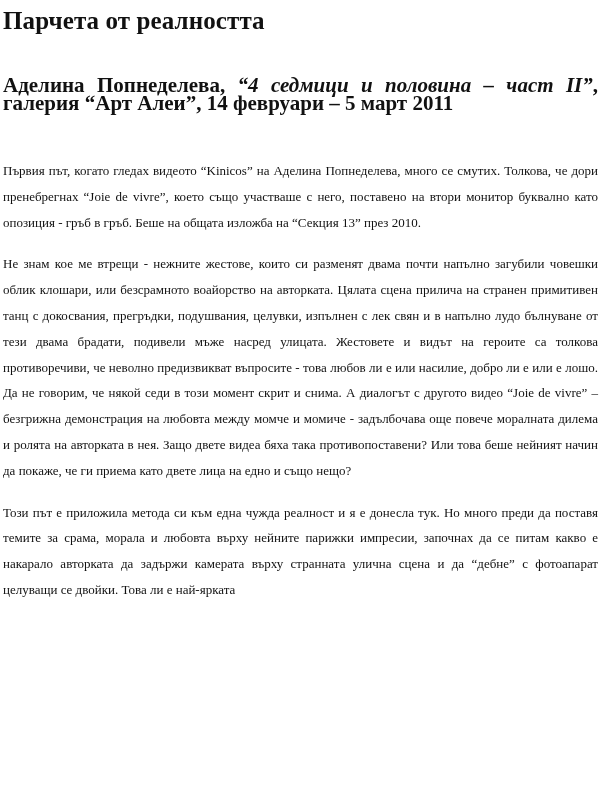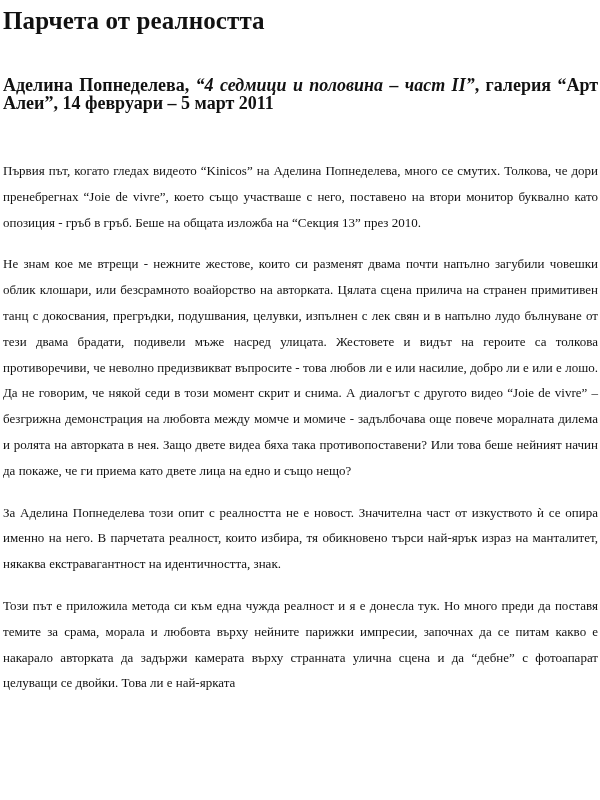--- a/index.html
+++ b/index.html
@@ -27,21 +27,21 @@
       line-height: 26px;
       margin: -4px 0 0 0;
       letter-spacing: 0.1px;
     }
     .subtitle {
       position: absolute;
       top: 64px;
       left: 0;
       width: 595px;
       font-weight: bold;
-      font-size: 18px;
+      font-size: 21px;
       line-height: 18px;
       text-align: justify;
       margin: 0;
     }
     .subtitle .ital {
       font-style: italic;
     }
     .body-text {
       position: absolute;
       top: 146px;
@@ -60,16 +60,15 @@
 <body>
 
 <div class="page">
   <h1 class="title">Парчета от реалността</h1>
 
   <p class="subtitle"><span>Аделина Попнеделева</span><span>, </span><span class="ital">“4 седмици и половина – част II”</span><span>, </span><span>галерия “Арт Алеи”, 14 февруари – 5 март 2011</span></p>
 
   <div class="body-text">
     <p>Първия път, когато гледах видеото “Kinicos” на Аделина Попнеделева, много се смутих. Толкова, че дори пренебрегнах “Joie de vivre”, което също участваше с него, поставено на втори монитор буквално като опозиция - гръб в гръб. Беше на общата изложба на “Секция 13” през 2010.</p>
     <p>Не знам кое ме втрещи - нежните жестове, които си разменят двама почти напълно загубили човешки облик клошари, или безсрамното воайорство на авторката. Цялата сцена прилича на странен примитивен танц с докосвания, прегръдки, подушвания, целувки, изпълнен с лек свян и в напълно лудо бълнуване от тези двама брадати, подивели мъже насред улицата. Жестовете и видът на героите са толкова противоречиви, че неволно предизвикват въпросите - това любов ли е или насилие, добро ли е или е лошо. Да не говорим, че някой седи в този момент скрит и снима. А диалогът с другото видео “Joie de vivre” – безгрижна демонстрация на любовта между момче и момиче - задълбочава още повече моралната дилема и ролята на авторката в нея. Защо двете видеа бяха така противопоставени? Или това беше нейният начин да покаже, че ги приема като двете лица на едно и също нещо?</p>
-    <p>За Аделина Попнеделева този опит с реалността не е новост. Значителна част от изкуството ѝ се опира именно на него. В парчетата реалност, които избира, тя обикновено търси най-ярък израз на манталитет, някаква екстравагантност на идентичността, знак.</p>
     <p>Този път е приложила метода си към една чужда реалност и я е донесла тук. Но много преди да поставя темите за срама, морала и любовта върху нейните парижки импресии, започнах да се питам какво е накарало авторката да задържи камерата върху странната улична сцена и да “дебне” с фотоапарат целуващи се двойки. Това ли е най-ярката</p>
   </div>
 </div>
 
 </body></html>

